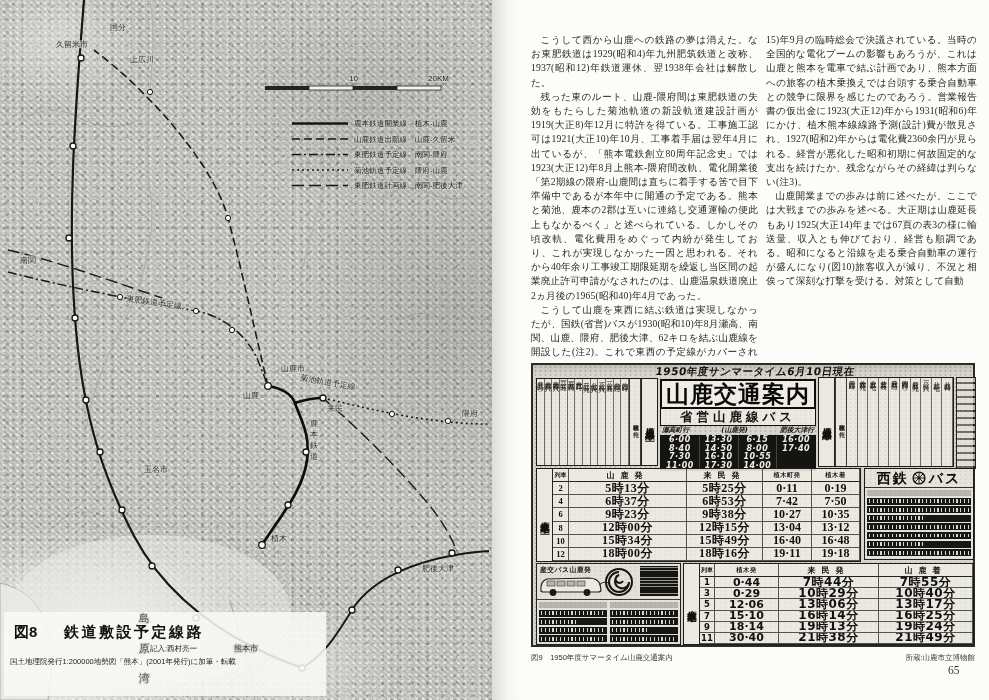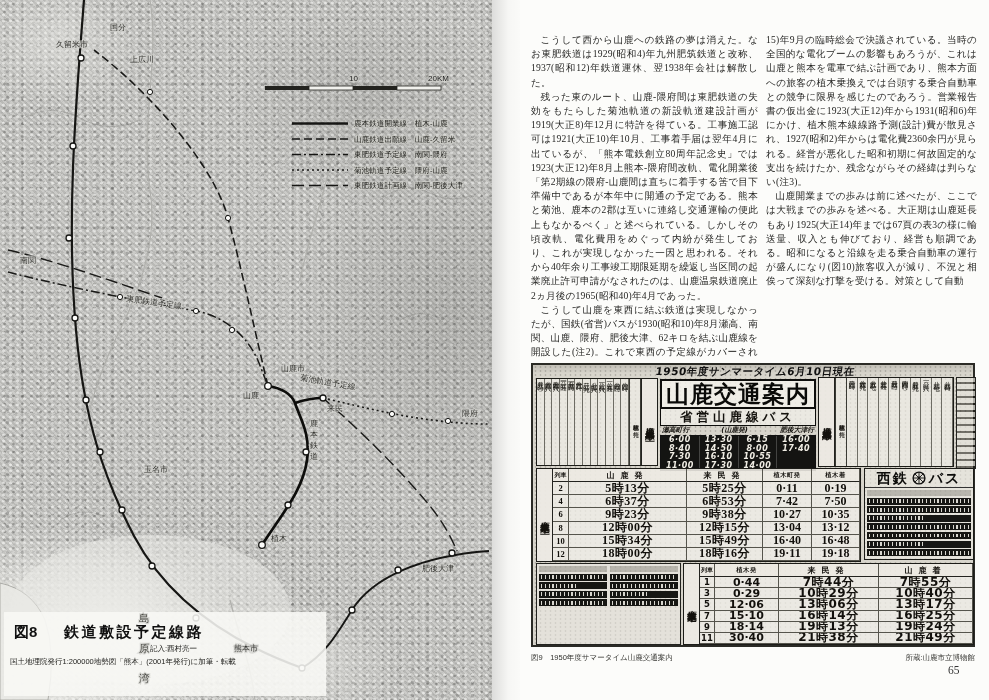--- a/index.html
+++ b/index.html
@@ -476,20 +476,38 @@
             <div class="strip half">
               <i></i>
             </div>
           <div class="strip">
               <i></i>
             </div>
         </div>
       </div>
 
       <div class="sanko">
+        <div class="sanko-top">
+          <span class="sanko-label">産交バス山鹿発</span>
+          <svg class="bus" viewBox="0 0 72 25">
+            <path d="M2,18 Q1,8 8,6 L50,5 Q58,5 61,11 L62,17 Q62,19 59,19 L5,19 Q2,19 2,18 Z" fill="#ece9e1" stroke="#22201a" stroke-width="1.2"></path>
+            <rect x="8" y="8" width="8" height="5" fill="#b9b6ac" stroke="#33312a" stroke-width=".6"></rect>
+            <rect x="18" y="8" width="8" height="5" fill="#b9b6ac" stroke="#33312a" stroke-width=".6"></rect>
+            <rect x="28" y="8" width="8" height="5" fill="#b9b6ac" stroke="#33312a" stroke-width=".6"></rect>
+            <rect x="38" y="8" width="8" height="5" fill="#b9b6ac" stroke="#33312a" stroke-width=".6"></rect>
+            <circle cx="14" cy="19.5" r="3.4" fill="#1c1a16"></circle>
+              <circle cx="48" cy="19.5" r="3.4" fill="#1c1a16"></circle>
+            <path d="M60,12 Q67,6 71,12" fill="none" stroke="#22201a" stroke-width="1"></path>
+          </svg>
+          <svg class="swirl" viewBox="0 0 32 32">
+            <circle cx="16" cy="16" r="13" fill="none" stroke="#181610" stroke-width="2"></circle>
+            <path d="M16,6 A10,10 0 1 0 26,16 A7,7 0 1 1 16,9 A4,4 0 1 0 20,15" fill="none" stroke="#181610" stroke-width="2"></path>
+          </svg>
+          <div class="blk"></div>
+        </div>
         <div class="sanko-strips">
           <div class="striphead"></div>
             <div class="striphead"></div>
           <div class="strip">
               <i></i>
             </div>
             <div class="strip">
               <i></i>
             </div>
           <div class="strip half">

